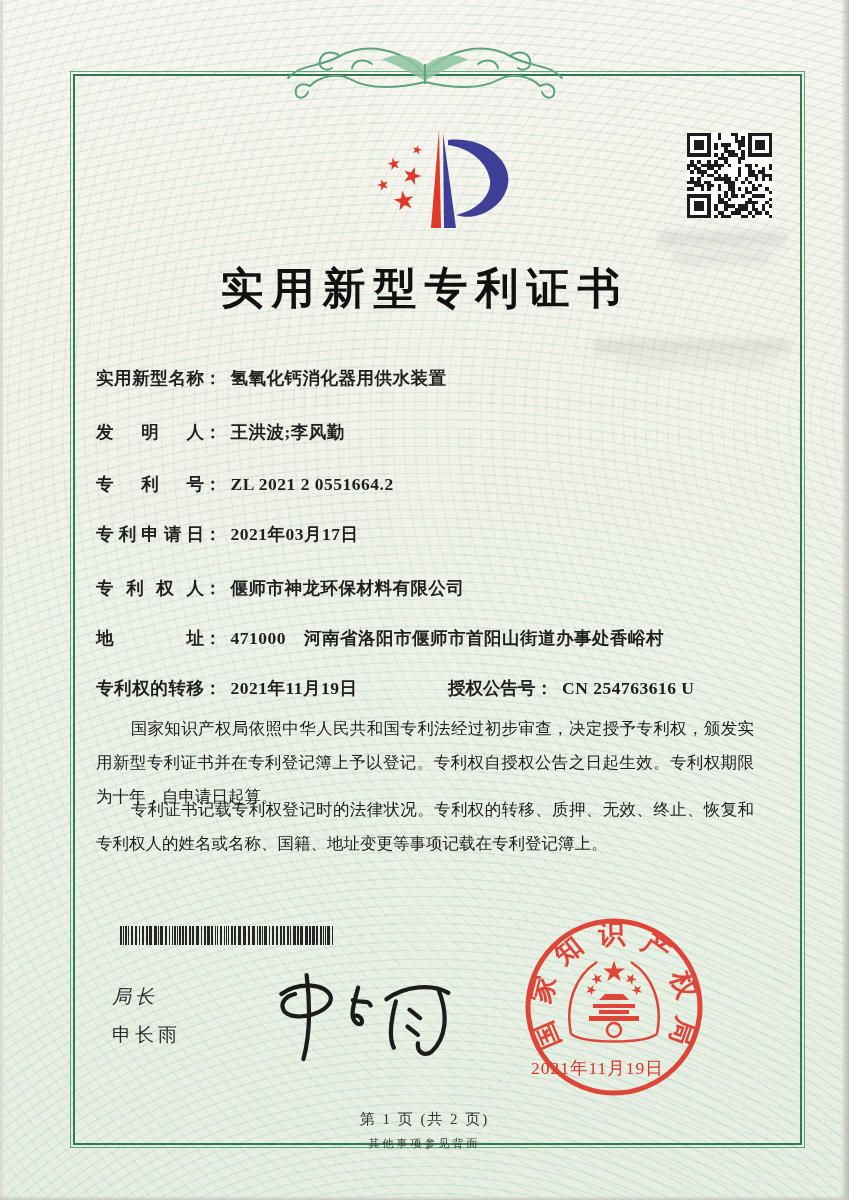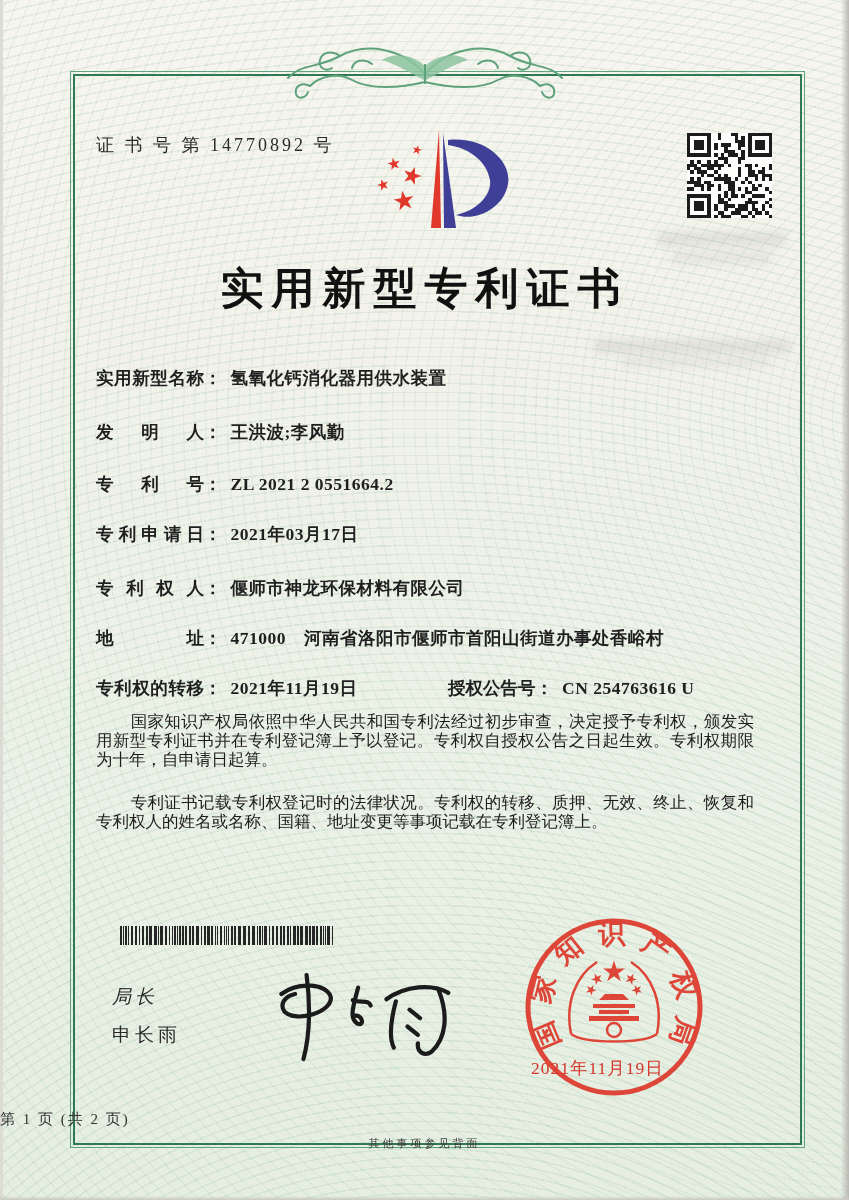--- a/index.html
+++ b/index.html
@@ -32,35 +32,35 @@
   .title{position:absolute;left:0;top:260px;width:100%;text-align:center;
     font-size:43px;font-weight:bold;letter-spacing:8px;color:#111;}
 
   .field{position:absolute;left:96px;width:670px;font-size:17.5px;white-space:nowrap;font-weight:bold;}
   .flabel{display:inline-block;width:108px;text-align:justify;text-align-last:justify;vertical-align:baseline;}
   .colon{margin-right:9px;}
   .fvalue{letter-spacing:0.5px;}
   .pair2{position:absolute;left:352px;top:0;}
   .pair2 .flabel2{margin-right:0;}
 
-  .para{position:absolute;left:96px;width:658px;font-size:16.5px;line-height:19px;
+  .para{position:absolute;left:96px;width:658px;font-size:16.5px;line-height:34px;
     text-align:justify;text-indent:2.1em;margin:0;color:#1c1c1c;}
 
   .barcode{position:absolute;left:120px;top:926px;width:218px;height:19px;}
 
   .sig-role{position:absolute;left:112px;top:984px;font-size:19px;letter-spacing:4px;
     font-family:"Liberation Sans","DejaVu Sans",sans-serif;color:#2a2a2a;font-style:italic;}
   .sig-name{position:absolute;left:112px;top:1022px;font-size:19px;letter-spacing:4px;
     font-family:Liberation Mono, monospace;color:#2a2a2a;}
   .sig-hand{position:absolute;left:252px;top:968px;width:210px;height:96px;}
 
   .seal{position:absolute;left:519px;top:912px;width:190px;height:190px;opacity:.93;}
   .seal-date{position:absolute;left:531px;top:1056px;font-size:17.5px;color:#d5352b;letter-spacing:1px;}
 
-  .page-num{position:absolute;left:0;top:1110px;width:100%;text-align:left;
+  .page-num{position:absolute;left:0;top:1110px;width:100%;text-align:center;
     font-size:15px;letter-spacing:2px;color:#333;}
   .back-note{position:absolute;left:0;top:1136px;width:100%;text-align:center;
     font-size:11px;letter-spacing:3px;color:#3a3a3a;}
 
   .smudge{position:absolute;background:rgba(110,110,110,0.14);filter:blur(4px);border-radius:3px;}
   .smudge.s1{left:658px;top:232px;width:128px;height:14px;}
   .smudge.s1b{left:672px;top:252px;width:100px;height:12px;background:rgba(110,110,110,0.10);}
   .smudge.s2{left:594px;top:340px;width:196px;height:13px;}
   .smudge.s2b{left:620px;top:357px;width:150px;height:10px;background:rgba(110,110,110,0.09);}
 </style>
@@ -84,21 +84,20 @@
         <path d="M38,56 C30,52 22,56 24,64 C26,70 34,68 36,62"></path>
         <path d="M100,34 C92,28 82,30 80,38"></path>
         <path d="M153,36 C140,24 122,22 110,30 C124,34 140,44 152,50 Z" fill="#8cc3a0" stroke="none" opacity="0.85"></path>
       </g>
     </defs>
     <use href="#flhalf"></use>
     <use href="#flhalf" transform="translate(306,0) scale(-1,1)"></use>
     <path d="M153,34 L153,54" stroke="#5ea27c" stroke-width="2"></path>
   </svg>
 
-  <div class="cert-no">证 书 号 第 14770892 号</div>
 
   <svg class="logo" viewBox="0 0 150 104">
     <defs>
       <path id="star" d="M0,-10 L2.25,-3.1 9.51,-3.1 3.63,1.2 5.88,8.1 0,3.8 -5.88,8.1 -3.63,1.2 -9.51,-3.1 -2.25,-3.1 Z"></path>
     </defs>
     <path d="M82,12 C120,8 146,34 142,56 C138,80 110,94 90,87 C112,82 126,66 124,52 C121,34 104,20 82,17 Z" fill="#3f3f97"></path>
     <polygon points="73,2 65,100 75,100" fill="#e0392c"></polygon>
     <polygon points="77,5 78,100 90,100" fill="#3f3f97"></polygon>
     <g fill="#e0392c">
       <use href="#star" transform="translate(51,22) scale(0.5) rotate(15)"></use>

